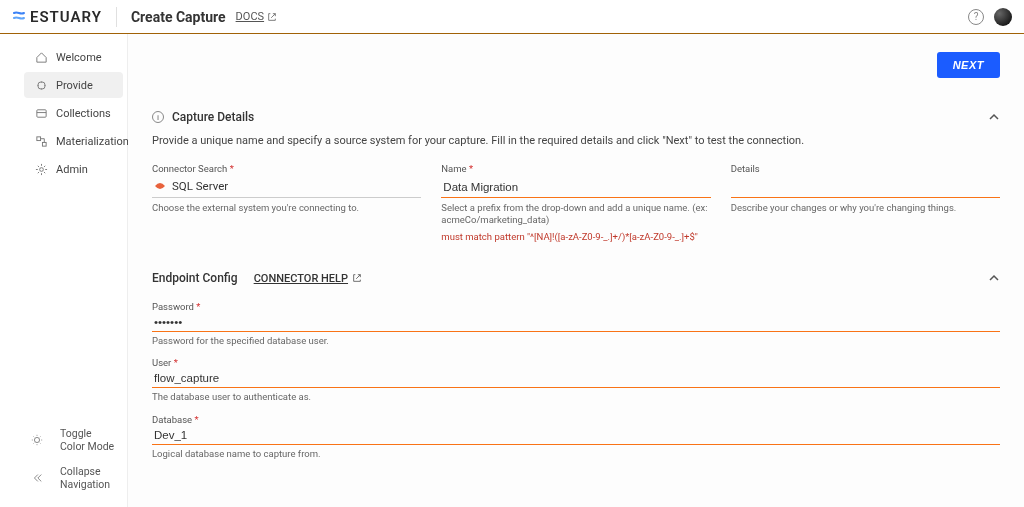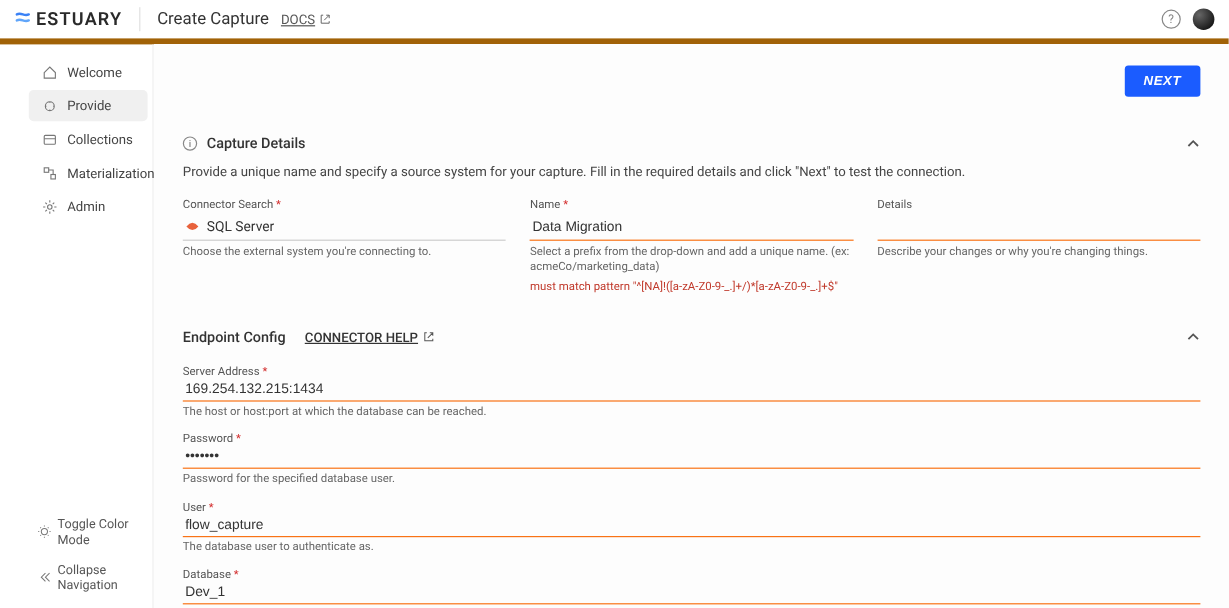--- a/index.html
+++ b/index.html
@@ -1,39 +1,39 @@
 <!DOCTYPE html>
 <html><head>
   <meta charset="utf-8">
   <style>
     * { box-sizing: border-box; margin: 0; padding: 0; }
     body { font-family: -apple-system, BlinkMacSystemFont, "Segoe UI", Roboto, Helvetica, Arial, sans-serif; font-size: 12px; color: #333; background: #fff; width: 1024px; height: 507px; overflow: hidden; }
     
     
-    .topbar { height: 34px; display: flex; align-items: center; padding: 16px 12px; border-bottom: 5px solid #a16207; }
+    .topbar { height: 34px; display: flex; align-items: center; padding: 16px 12px; border-bottom: 1px solid #a16207; }
     .logo { font-size: 15px; font-weight: 600; letter-spacing: 1px; color: #2a2a2a; display: flex; align-items: center; gap: 4px; }
     .logo-mark { display: inline-flex; }
     .divider { width: 1px; height: 20px; background: #e0e0e0; margin: 0 14px; }
-    .page-title-top { font-size: 14px; font-weight: 400; color: #333; text-align: center; }
+    .page-title-top { font-size: 14px; font-weight: 700; color: #333; text-align: center; }
     .docs-link { margin-left: 10px; text-decoration: underline; font-size: 11px; color: #555; display: inline-flex; align-items: center; gap: 3px; cursor: pointer; }
     .spacer { flex: 1; }
     .help-icon { width: 16px; height: 16px; border: 1.2px solid #888; border-radius: 50%; display: inline-flex; align-items: center; justify-content: center; font-size: 10px; color: #888; margin-right: 10px; cursor: pointer; }
     .avatar { width: 18px; height: 18px; border-radius: 50%; background: radial-gradient(circle at 30% 30%, #666, #000); cursor: pointer; }
     
     
     .layout { display: flex; height: calc(507px - 34px); }
     
     
     .sidebar { width: 108px; border-right: 1px solid #eee; display: flex; flex-direction: column; padding-top: 8px; margin-left: 20px; }
     .nav { flex: 1; }
     .nav-item { display: flex; align-items: center; gap: 8px; padding: 6px 10px; font-size: 11px; color: #444; cursor: pointer; border-radius: 4px; margin: 2px 4px; }
     .nav-item.active { background: #f0f0f0; }
     .nav-icon { width: 14px; height: 14px; display: inline-flex; align-items: center; justify-content: center; color: #666; flex-shrink: 0; }
     .sidebar-bottom { margin-top: auto; padding-bottom: 10px; }
-    .bottom-item { display: flex; align-items: center; gap: 4px; padding: 6px 10px; font-size: 10.5px; color: #555; cursor: pointer; }
+    .bottom-item { display: flex; align-items: center; gap: 16px; padding: 6px 10px; font-size: 10.5px; color: #555; cursor: pointer; }
     
     
     .main { flex: 1; overflow-y: auto; background: #fdfdfd; padding: 18px 24px; }
     .nextbar { display: flex; justify-content: flex-end; margin-bottom: 32px; }
     .next-btn { background: #1b5cff; color: #fff; border: none; padding: 7px 16px; font-size: 11px; font-weight: 600; border-radius: 3px; cursor: pointer; letter-spacing: 0.5px; font-style: italic; }
     
     .section-head { display: flex; align-items: center; gap: 6px; font-size: 12px; font-weight: 500; color: #333; margin-bottom: 10px; }
     .section-head .expander { margin-left: auto; color: #555; cursor: pointer; }
     .info-icon { width: 12px; height: 12px; border: 1px solid #888; border-radius: 50%; display: inline-flex; align-items: center; justify-content: center; font-size: 8px; color: #888; margin-right: 2px;}
     
@@ -212,25 +212,20 @@
           </span>
       </a>
       <span class="expander" style="margin-left:auto">
           <svg width="12" height="12" viewBox="0 0 12 12">
             <path d="M2 8l4-4 4 4" stroke="#555" stroke-width="1.5" fill="none"></path>
           </svg>
         </span>
     </div>
 
     <div class="stack-field">
-      <label class="field-label"><span>Server Address</span><span class="req"> *</span></label>
-      <input class="underline-input" value="169.254.132.215:1434" style="">
-      <div class="helper">The host or host:port at which the database can be reached.</div>
-    </div>
-    <div class="stack-field">
       <label class="field-label"><span>Password</span><span class="req"> *</span></label>
       <input class="underline-input" value="•••••••" style="">
       <div class="helper">Password for the specified database user.</div>
     </div>
     <div class="stack-field">
       <label class="field-label"><span>User</span><span class="req"> *</span></label>
       <input class="underline-input" value="flow_capture" style="">
       <div class="helper">The database user to authenticate as.</div>
     </div>
     <div class="stack-field">

